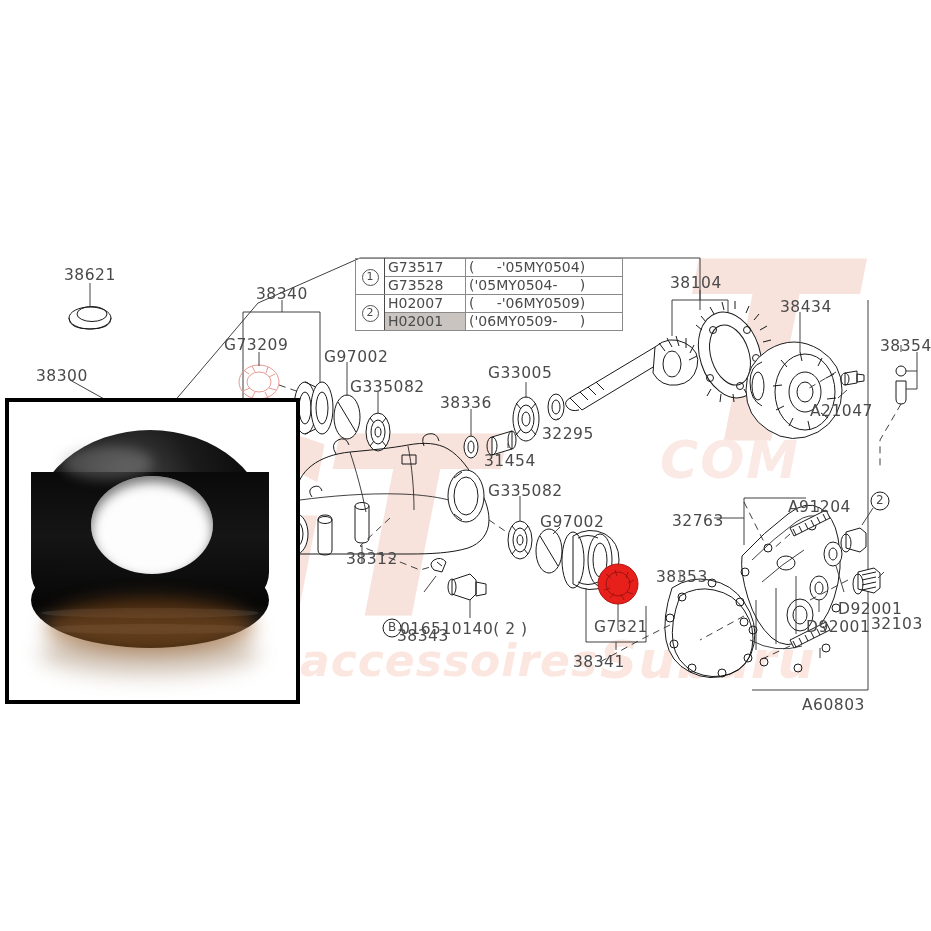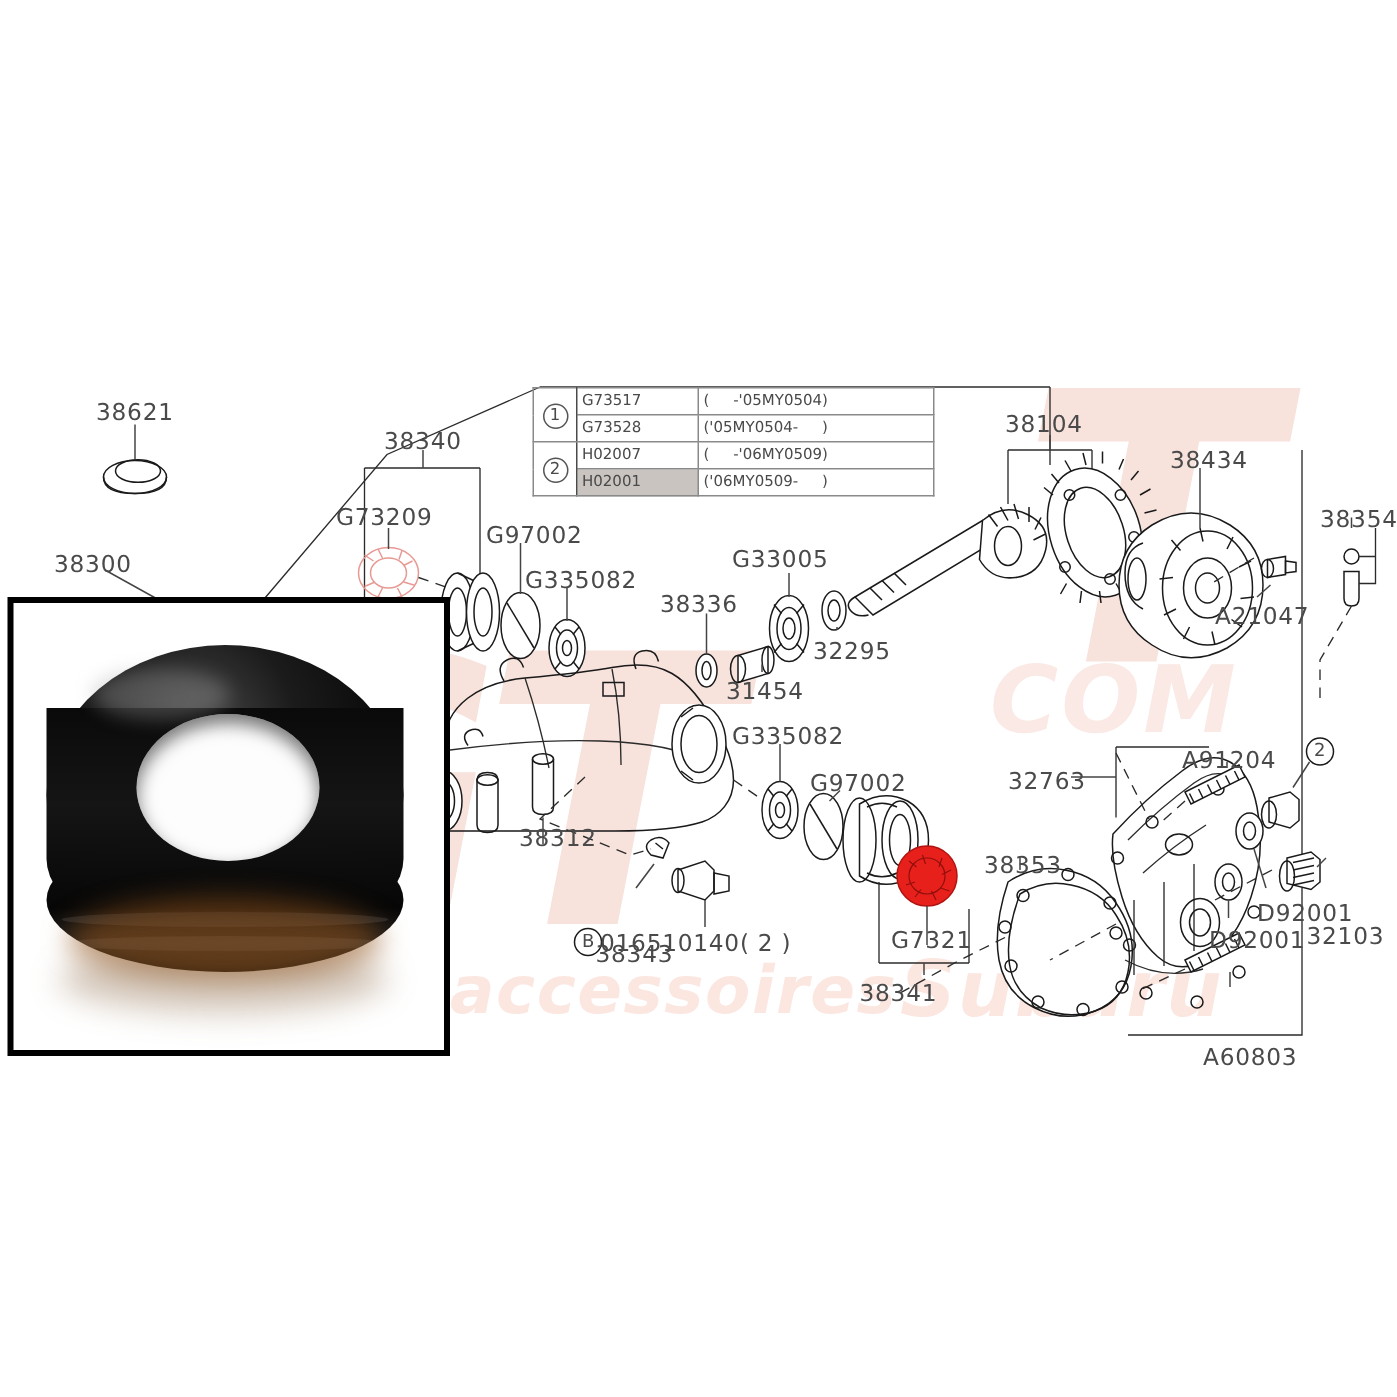--- a/index.html
+++ b/index.html
@@ -6,21 +6,21 @@
   body{width:931px;height:931px;overflow:hidden;
        font-family:"DejaVu Sans",sans-serif;}
   #stage{position:relative;width:931px;height:931px;background:#fff;overflow:hidden;}
 
   
   .wm{position:absolute;pointer-events:none;user-select:none;
       color:#f6ddd7;font-family:"DejaVu Sans",sans-serif;font-weight:bold;
       font-style:italic;white-space:nowrap;}
   .wm-big{font-size:250px;letter-spacing:-10px;line-height:1;
           color:#f7e2dc;}
-  .wm-mid{font-size:62px;color:#fae9e4;letter-spacing:2px;}
+  .wm-mid{font-size:52px;color:#fae9e4;letter-spacing:2px;}
   .wm-sub{font-size:44px;color:#fbe6e0;letter-spacing:1px;}
 
   
   svg.draw{position:absolute;left:0;top:0;width:931px;height:931px;}
   .ln{fill:none;stroke:#1a1a1a;stroke-width:1;}
   .ln-thin{fill:none;stroke:#2b2b2b;stroke-width:0.9;}
   .dash{fill:none;stroke:#2b2b2b;stroke-width:0.9;stroke-dasharray:7 5;}
   .leader{fill:none;stroke:#444;stroke-width:1;}
   .pinkln{fill:none;stroke:#e79a93;stroke-width:1;}
   .redpart{fill:#e8201c;stroke:#b01410;stroke-width:1;}
@@ -29,21 +29,21 @@
 
   
   .lbl{position:absolute;font-family:"DejaVu Sans",sans-serif;
        font-size:15.5px;color:#4a4a4a;white-space:nowrap;letter-spacing:0.5px;}
 
   
   #part-table{position:absolute;left:355px;top:258px;
               border:1px solid #4a4a4a;background:transparent;
               border-collapse:collapse;}
   #part-table td{border:1px solid #8a8a8a;
-       font-family:"DejaVu Sans",sans-serif;font-size:10px;color:#4a4a4a;
+       font-family:"DejaVu Sans",sans-serif;font-size:14px;color:#4a4a4a;
        padding:0 3px;height:17px;line-height:17px;white-space:pre;}
   #part-table td.idx{border-right:1px solid #4a4a4a;text-align:center;
        width:22px;font-size:13px;color:#4a4a4a;}
   #part-table td.code{width:74px;}
   #part-table td.rng{width:150px;}
   td.hl{background:#c9c4c0;}
   .circnum{display:inline-block;width:15px;height:15px;border:1px solid #555;
        border-radius:50%;line-height:14px;text-align:center;font-size:11px;}
 
   

